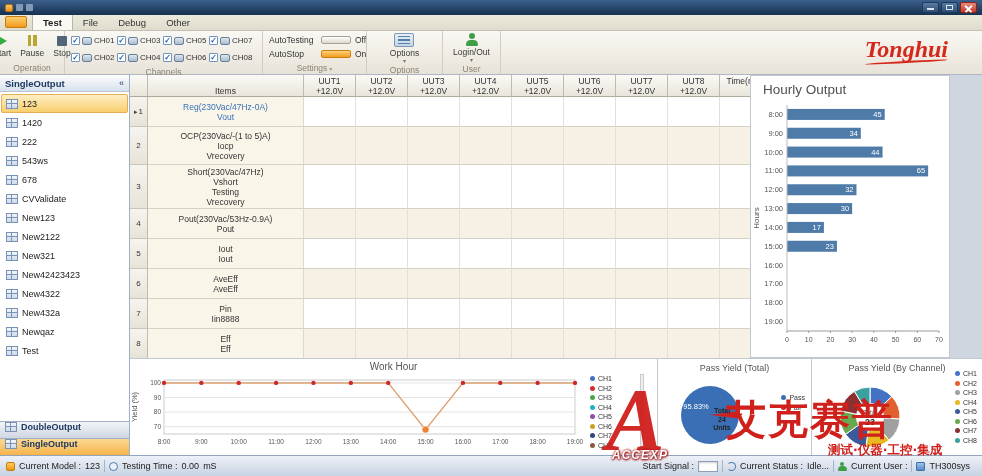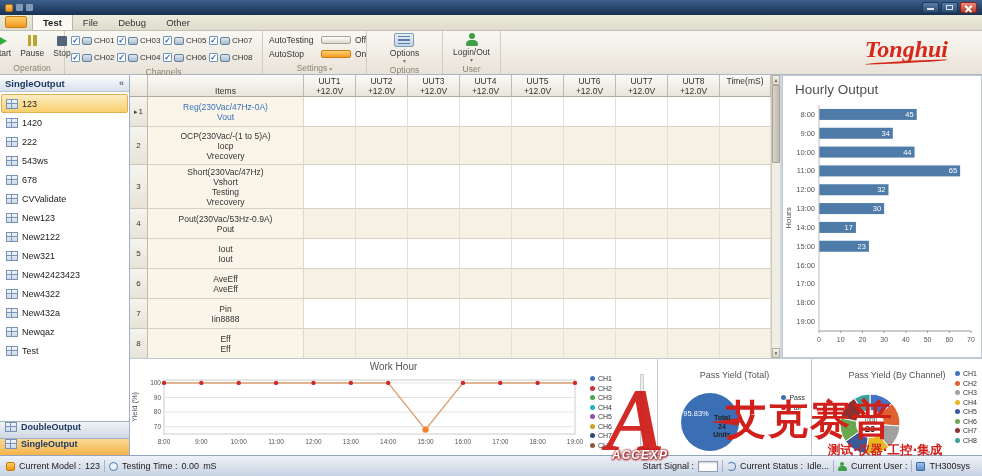--- a/index.html
+++ b/index.html
@@ -87,32 +87,32 @@
 .trow .items{border-right:1px solid #ddd8cc;border-bottom:1px solid #d5d1c5;background:#faf5e9;display:flex;flex-direction:column;justify-content:center;align-items:center;font-size:8.5px;line-height:10px;color:#333}
 .trow .items.blue{color:#3a70b8}
 .trow .cell{border-right:1px solid #e4e0d4;border-bottom:1px solid #d5d1c5;background:#fff}
 .trow.alt .cell{background:#f6f1e4}
 .vscroll{position:absolute;right:0;top:0;width:9px;height:283px;background:#f0ede5;border-left:1px solid #cfcabe}
 .vs-btn{height:10px;background:linear-gradient(#f2f0ea,#dcd8cc);border:1px solid #b3afa2;font-size:5px;color:#666;display:flex;align-items:center;justify-content:center}
 .vs-down{position:absolute;bottom:0;left:0;right:0}
 .vs-thumb{position:absolute;top:10px;left:0;right:0;height:78px;background:linear-gradient(90deg,#d8d4c8,#c2bdb0);border:1px solid #a8a396;border-radius:1px}
 
 
-.hourly{position:absolute;left:782px;top:75px;width:200px;height:283px;background:#fff;border:1px solid #c2c8d2}
+.hourly{position:absolute;left:750px;top:75px;width:200px;height:283px;background:#fff;border:1px solid #c2c8d2}
 .hourly-title{font-size:13.5px;color:#4f4f4f;padding:6px 0 2px 12px}
 .workhour{position:absolute;left:130px;top:358px;width:528px;height:97px;background:#fff;border-right:1px solid #c2c8d2;border-top:1px solid #c2c8d2}
 .wh-title{text-align:center;font-size:10px;color:#555;padding-top:2px}
 .wh-flex{display:flex;align-items:flex-start}
 .wh-legend{width:50px;padding-top:2px}
 .legend-item{display:flex;align-items:center;gap:3px;font-size:7px;color:#333;height:9.5px}
 .legend-dot{width:5px;height:5px;border-radius:50%;flex:none}
 .legend-scroll{width:4px;height:76px;background:#eee;border:1px solid #ccc;margin-top:2px;position:relative}
 .legend-scroll i{position:absolute;left:0;right:0;top:18px;height:24px;background:#bbb;display:block}
 .pietotal{position:absolute;left:658px;top:358px;width:154px;height:97px;background:#fff;border-right:1px solid #c2c8d2;border-top:1px solid #c2c8d2}
-.pt-title,.dc-title{text-align:center;font-size:9px;color:#555;padding-top:11px}
+.pt-title,.dc-title{text-align:center;font-size:9px;color:#555;padding-top:4px}
 .pt-legend{position:absolute;right:6px;top:34px}
 .dc-legend{position:absolute;right:5px;top:10px}
 .piechannel{position:absolute;left:812px;top:358px;width:170px;height:97px;background:#fff;border-top:1px solid #c2c8d2}
 
 
 .statusbar{position:absolute;left:0;top:455px;width:982px;height:21px;background:linear-gradient(#eef2f8,#c7d2e2);border-top:1px solid #93a5bd;display:flex;align-items:center;padding:0 6px;font-size:9px;color:#222;gap:4px}
 .sep{width:1px;height:12px;background:#a5b4c8}
 .sb-ic-model{width:9px;height:9px;background:linear-gradient(#ffd060,#ee9612);border-radius:2px;border:1px solid #c87c10}
 .sb-ic-clock{width:9px;height:9px;border-radius:50%;border:1px solid #4a7ab0;background:#eaf1fa}
 .sunken{width:20px;height:11px;background:#fff;border:1px solid #8ea0b8;box-shadow:inset 0 1px 2px rgba(0,0,0,.2)}

